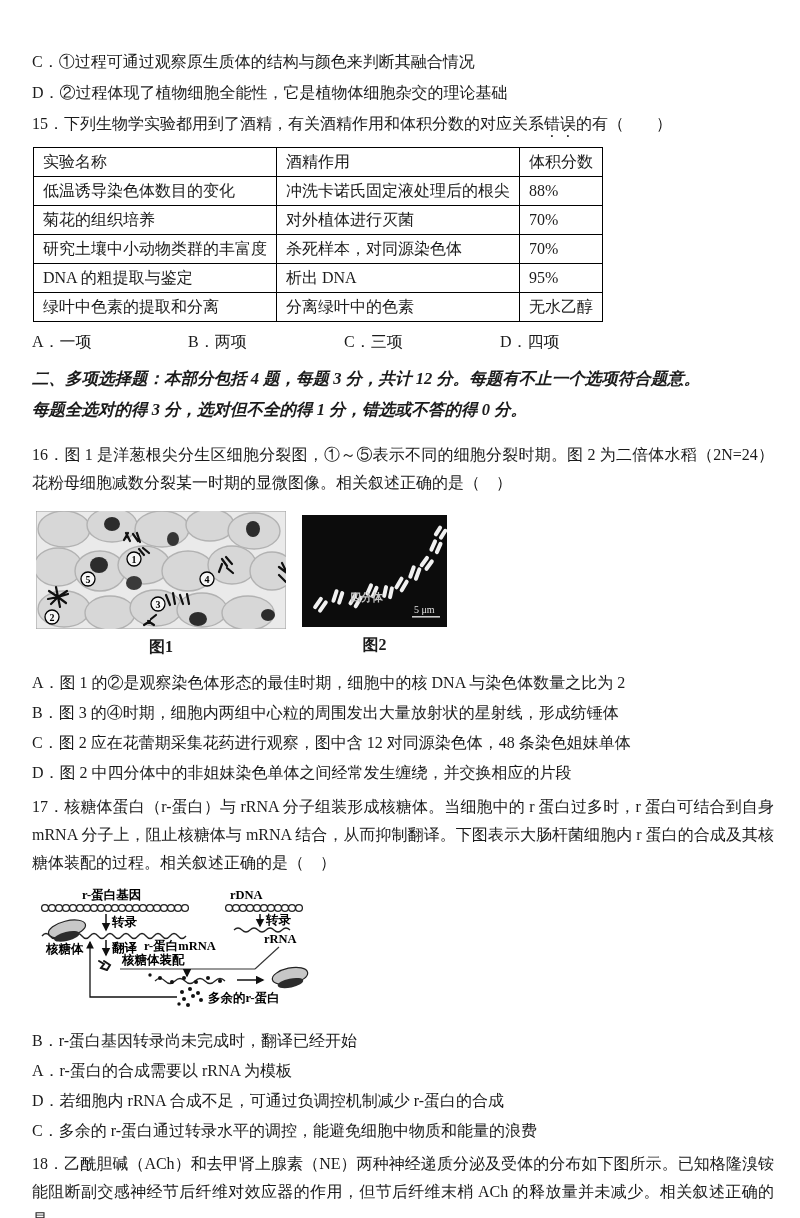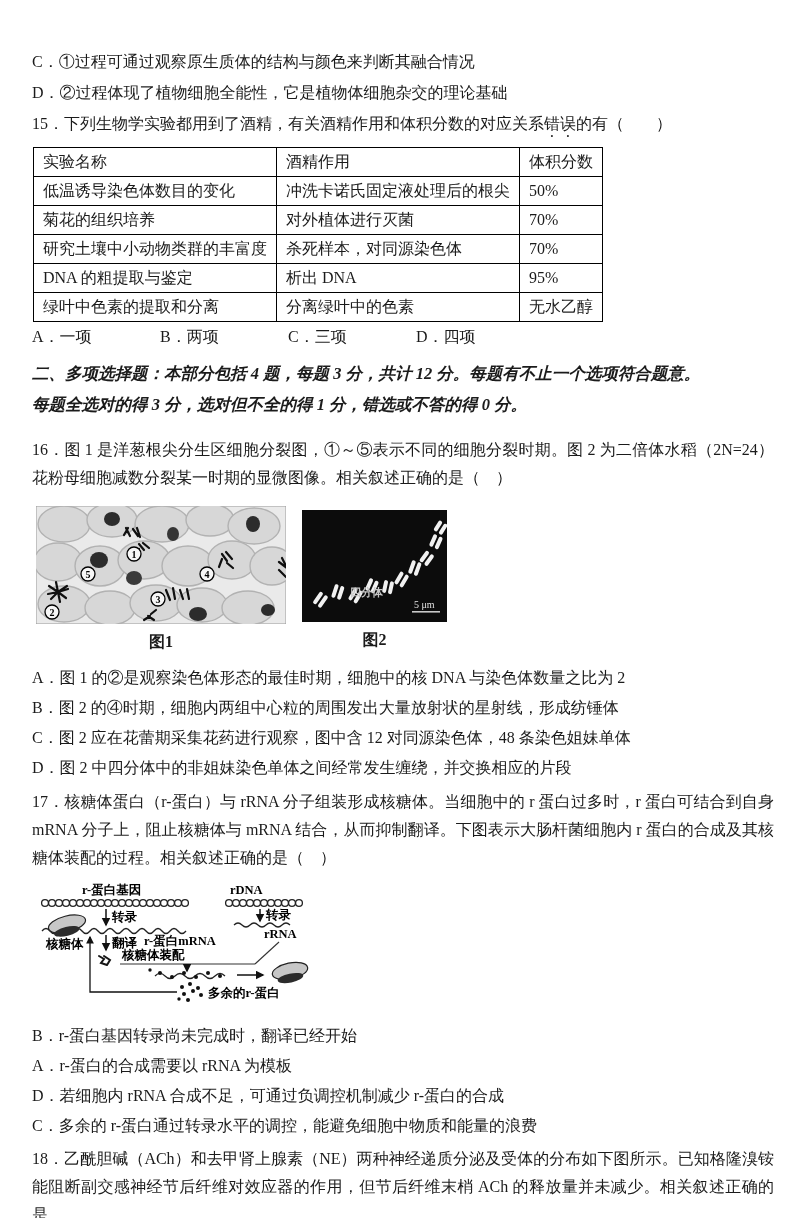--- a/index.html
+++ b/index.html
@@ -16,21 +16,21 @@
   .emph {
     -webkit-text-emphasis:filled dot; -webkit-text-emphasis-position:under right;
     text-emphasis:filled dot; text-emphasis-position:under right;
   }
   table.exp { border-collapse:collapse; margin:6px 0 0 1px; }
   table.exp td {
     border:1.5px solid #000; padding:1px 9px; height:29px;
     font-size:16px; vertical-align:middle; white-space:nowrap;
   }
   td.c1 { width:228px; } td.c2 { width:238px; } td.c3 { width:83px; }
-  .choices { display:flex; line-height:29px; }
+  .choices { display:flex; margin-top:5px; line-height:29px;gap:28px; }
   .choices span { width:128px; }
   .section-head { font-weight:bold; font-size:16.5px; line-height:31px;font-style:italic; }
   .section-head.first { margin-top:7px; }
   .stem15 { margin-top:0; }
   .stem16 { margin-top:16px; }
   .figures { display:flex; gap:16px; margin:14px 0 0 4px; align-items:flex-start; }
   .figblock { text-align:center; }
   .figblock .caption { font-weight:bold; line-height:24px; margin-top:2px; }
   .fig2block { margin-top:4px; }
   .opts { margin-top:9px; }
@@ -54,21 +54,21 @@
   <table class="exp">
     <tbody>
       <tr>
         <td class="c1">实验名称</td>
         <td class="c2">酒精作用</td>
         <td class="c3">体积分数</td>
       </tr>
       <tr>
         <td>低温诱导染色体数目的变化</td>
         <td>冲洗卡诺氏固定液处理后的根尖</td>
-        <td>50%</td>
+        <td>88%</td>
       </tr>
       <tr>
         <td>菊花的组织培养</td>
         <td>对外植体进行灭菌</td>
         <td>70%</td>
       </tr>
       <tr>
         <td>研究土壤中小动物类群的丰富度</td>
         <td>杀死样本，对同源染色体</td>
         <td>70%</td>
@@ -202,21 +202,21 @@
         <text x="48" y="86" font-size="11" font-weight="bold" fill="#c6c6c6">四分体</text>
         <text x="112" y="98" font-size="10" fill="#e2e2e2">5 μm</text>
         <rect x="110" y="101" width="28" height="1.6" fill="#c9c9c9"></rect>
       </svg>
       <div class="caption">图2</div>
     </div>
   </div>
 
   <div class="opts">
     <p>A．图 1 的②是观察染色体形态的最佳时期，细胞中的核 DNA 与染色体数量之比为 2</p>
-    <p>B．图 2 的④时期，细胞内两组中心粒的周围发出大量放射状的星射线，形成纺锤体</p>
+    <p>B．图 3 的④时期，细胞内两组中心粒的周围发出大量放射状的星射线，形成纺锤体</p>
     <p>C．图 2 应在花蕾期采集花药进行观察，图中含 12 对同源染色体，48 条染色姐妹单体</p>
     <p>D．图 2 中四分体中的非姐妹染色单体之间经常发生缠绕，并交换相应的片段</p>
   </div>
 
   <p class="stem stem17">17．核糖体蛋白（r-蛋白）与 rRNA 分子组装形成核糖体。当细胞中的 r 蛋白过多时，r 蛋白可结合到自身 mRNA 分子上，阻止核糖体与 mRNA 结合，从而抑制翻译。下图表示大肠杆菌细胞内 r 蛋白的合成及其核糖体装配的过程。相关叙述正确的是（　）</p>
 
   <div class="diagram-wrap">
     <svg width="300" height="132" viewBox="0 0 300 132">
       <defs>
         <marker id="ah" markerWidth="8" markerHeight="8" refX="5" refY="3" orient="auto">

